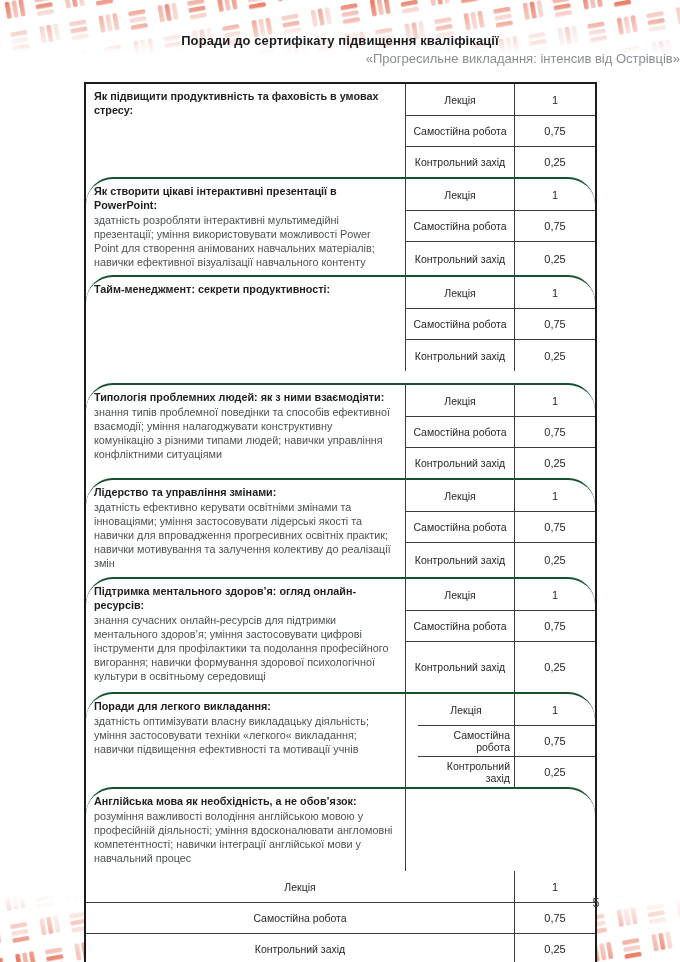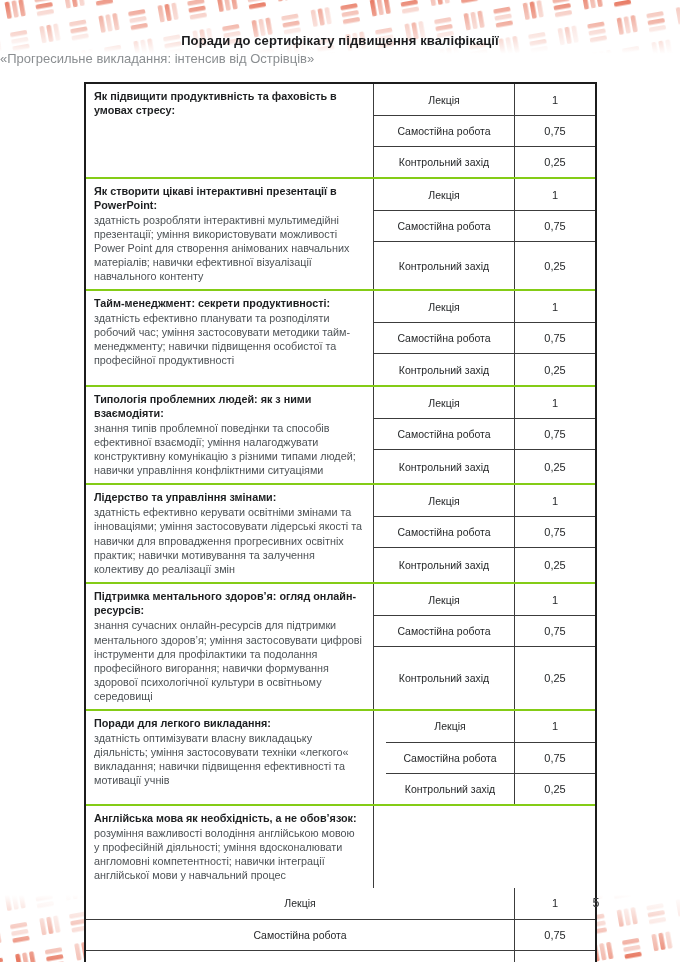--- a/index.html
+++ b/index.html
@@ -26,43 +26,43 @@
   }
 
   
   .doc-title {
     position: absolute; top: 33px; left: 0; right: 0;
     text-align: center; font-size: 13px; font-weight: bold; color: #1b1d1f;
     letter-spacing: 0.1px;
   }
   .doc-subtitle {
     position: absolute; top: 51px; left: 0; right: 0;
-    text-align: left; font-size: 13px; font-weight: normal; color: #8a8e91;
+    text-align: right; font-size: 13px; font-weight: normal; color: #8a8e91;
   }
 
   
   .table {
     position: absolute; left: 84px; top: 82px; width: 513px;
     box-sizing: border-box;
     border: 2px solid #1c1c1c;
     background: #fff;
   }
   .block { display: flex; box-sizing: border-box; }
-  .block + .block { border-top: 2px solid #84cc16; }
+  .block + .block { border-top: 2px solid #14532d; border-radius: 27px; }
   .r0 { min-height: 91px; }
   .r1 { min-height: 95px; }
   .r2 { min-height: 96px; }
-  .r3 { min-height: 93px; }
+  .r3 { min-height: 93px; margin-top: 12px; }
   .r4 { min-height: 99px; }
   .r5 { min-height: 115px; }
   .r6 { min-height: 92px; gap: 12px; }
   .r7 { min-height: 97px; flex-direction: column; }
 
   .topic {
-    width: 288px; box-sizing: border-box;
+    width: 320px; box-sizing: border-box;
     border-right: 1px solid #3c3c3c;
     padding: 5px 10px 6px 8px;
   }
   .topic-title {
     font-weight: bold; font-size: 10.8px; line-height: 1.3; color: #1d1f21;
   }
   .topic-desc {
     font-size: 10.8px; line-height: 1.3; color: #4d5256; margin-top: 1px;
   }
 
@@ -176,21 +176,20 @@
       <div class="subrow">
         <div class="type">Контрольний захід</div>
         <div class="hours">0,25</div>
       </div>
     </div>
   </div>
 
   <div class="block r2">
     <div class="topic">
       <div class="topic-title">Тайм-менеджмент: секрети продуктивності:</div>
-      <div class="topic-desc">здатність ефективно планувати та розподіляти робочий час; уміння застосовувати методики тайм-менеджменту; навички підвищення особистої та професійної продуктивності</div>
     </div>
     <div class="subrows">
       <div class="subrow">
         <div class="type">Лекція</div>
         <div class="hours">1</div>
       </div>
       <div class="subrow">
         <div class="type">Самостійна робота</div>
         <div class="hours">0,75</div>
       </div>

